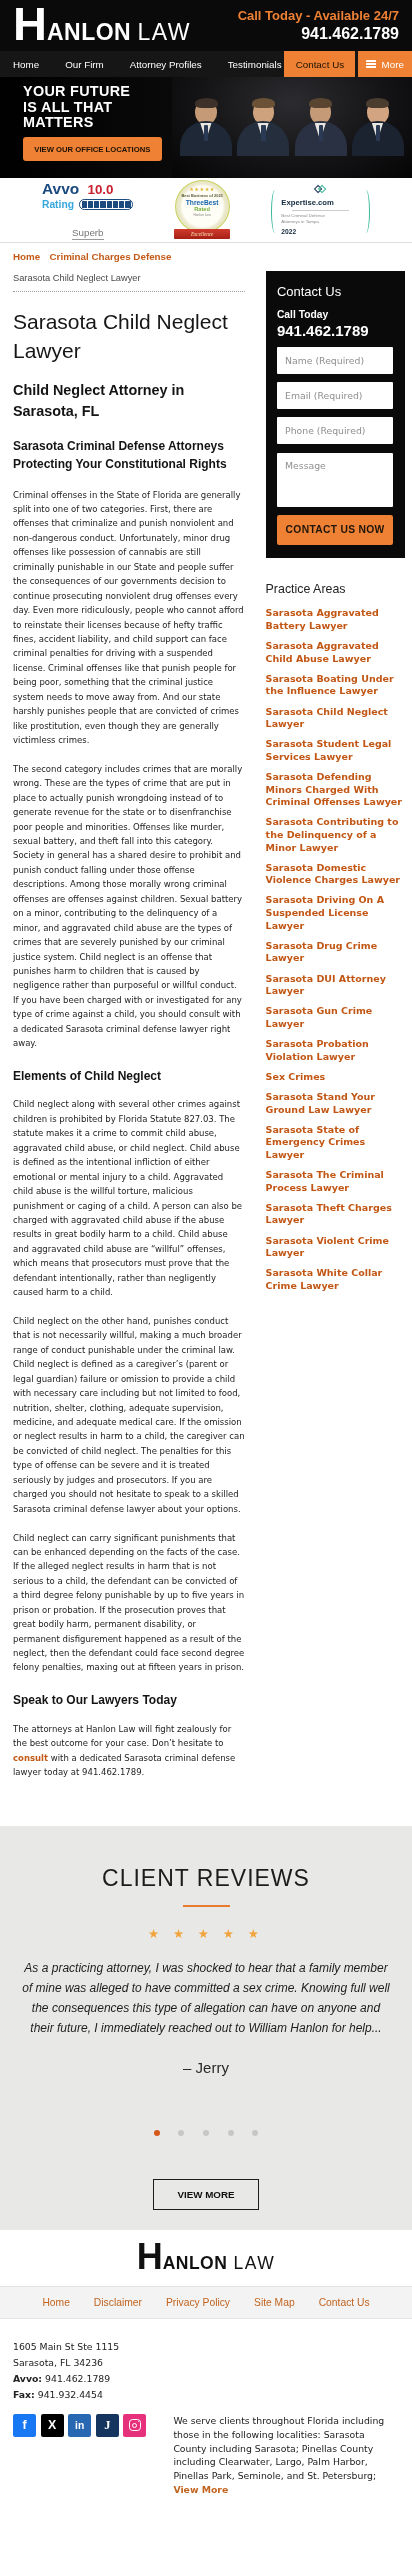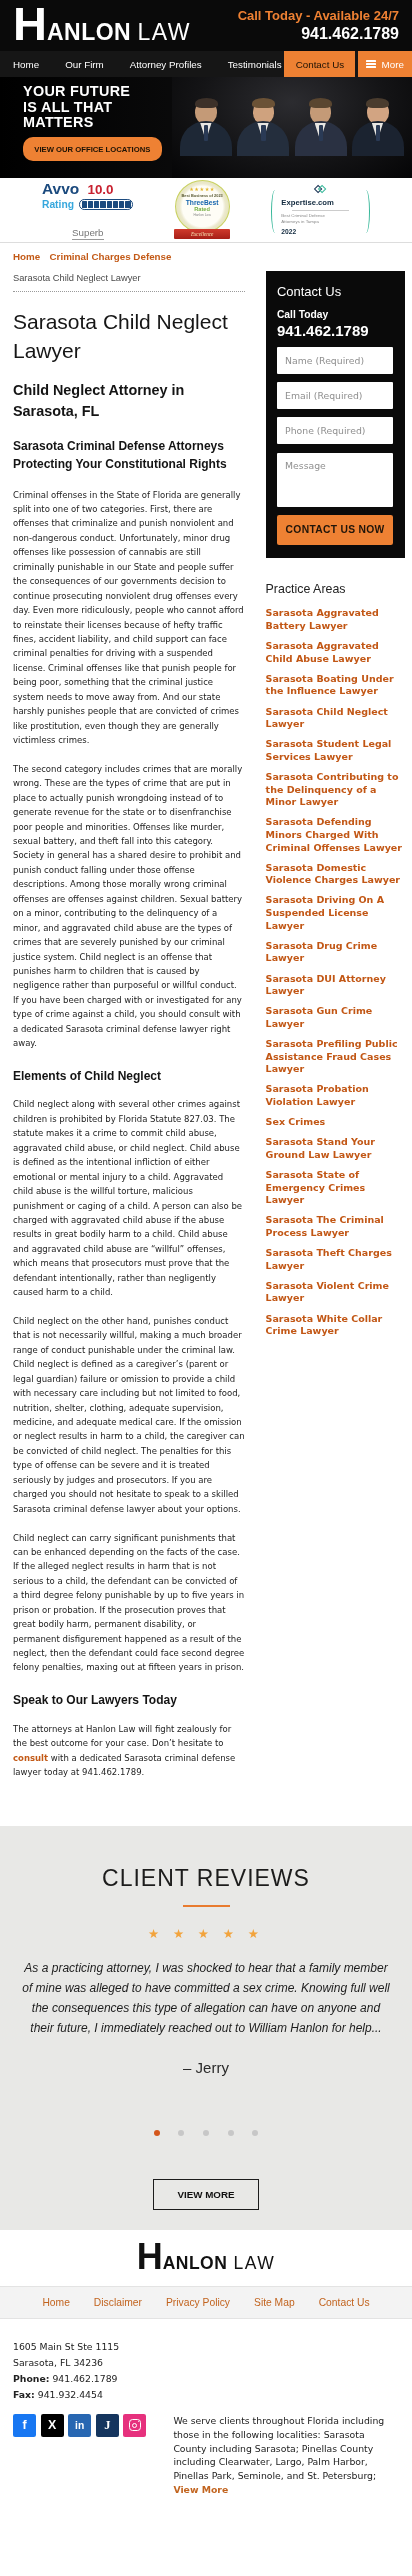--- a/index.html
+++ b/index.html
@@ -20,21 +20,21 @@
   .navbar { height:26px; background:#161616; display:flex; align-items:stretch; font-family:"Liberation Sans", sans-serif; }
   .nav-links { display:flex; align-items:center; gap:26px; padding-left:13px; flex:1; }
   .nav-links a { color:#fff; font-size:9.8px; }
   .nav-contact { width:71px; background:#ee8133; color:#1d1205; display:flex; align-items:center; justify-content:center; font-size:9.8px; }
   .nav-more { width:54px; background:#ee8133; color:#fff; display:flex; align-items:center; justify-content:center; gap:5.2px; font-size:9.8px; margin-left:2.6px; }
   .burger span { display:block; width:10.3px; height:1.5px; background:#fff; margin:1.5px 0; border-radius:0.5px; }
 
   
   .hero { height:101px; background:linear-gradient(90deg,#000 0%,#0b0b0c 50%,#101012 100%); position:relative; overflow:hidden; }
   .hero-text { position:absolute; left:23px; top:7.2px; color:#fff; font-family:"Liberation Sans", sans-serif; font-weight:700; font-size:14.4px; line-height:15.5px; letter-spacing:0.3px; }
-  .hero-btn { position:absolute; left:23px; top:60px; background:#ee8133; color:#1d1205; font-weight:700; font-size:7.7px; padding:7.7px 11.3px; border-radius:10px; font-family:"Liberation Sans", sans-serif; border:none; }
+  .hero-btn { position:absolute; left:23px; top:60px; background:#ee8133; color:#1d1205; font-weight:700; font-size:7.7px; padding:7.7px 11.3px; border-radius:3px; font-family:"Liberation Sans", sans-serif; border:none; }
   .hero-photo { position:absolute; right:0; top:0; width:240px; height:100%; background:radial-gradient(ellipse at 50% 25%, #2c2c30 0%, #141416 55%, #050506 100%); display:flex; align-items:flex-end; justify-content:center; gap:5.2px; }
   .fig { position:relative; width:52px; height:78px; }
   .fig .head { width:21.6px; height:24px; border-radius:50% 50% 46% 46%; background:#c49a77; margin:0 auto; position:relative; }
   .fig .hair { position:absolute; top:-2.1px; left:-0.5px; right:-0.5px; height:10.3px; border-radius:50% 50% 30% 30%; background:#3d3129; }
   .fig .body { width:52px; height:35px; border-radius:26px 26px 0 0; background:#1e2836; margin-top:-3.1px; position:relative; }
   .fig .shirt { position:absolute; top:2.1px; left:20px; width:11.3px; height:17.5px; background:#e8e6e2; clip-path:polygon(0 0,100% 0,50% 100%); }
   .fig .tie { position:absolute; top:3.6px; left:24px; width:4.1px; height:16.5px; background:#2a3a55; border-radius:1px; }
   .fig:nth-child(2) .body { background:#242e3d; } .fig:nth-child(2) .head { background:#cfa27e; } .fig:nth-child(2) .hair { background:#6b5236; }
   .fig:nth-child(3) .body { background:#2a3142; } .fig:nth-child(3) .hair { background:#5a4630; }
   .fig:nth-child(4) .body { background:#1b2330; } .fig:nth-child(4) .head { background:#d2a482; } .fig:nth-child(4) .hair { background:#4a3c2e; }
@@ -291,28 +291,27 @@
       <textarea class="cb-input" placeholder="Message" style=""></textarea>
       <button class="cb-btn">CONTACT US NOW</button>
     </div>
     <div class="pa-title">Practice Areas</div>
     <ul class="pa-list">
         <li>Sarasota Aggravated Battery Lawyer</li>
         <li>Sarasota Aggravated Child Abuse Lawyer</li>
         <li>Sarasota Boating Under the Influence Lawyer</li>
         <li>Sarasota Child Neglect Lawyer</li>
         <li>Sarasota Student Legal Services Lawyer</li>
+        <li>Sarasota Defending Minors Charged With Criminal Offenses Lawyer</li>
         <li>Sarasota Contributing to the Delinquency of a Minor Lawyer</li>
-        <li>Sarasota Defending Minors Charged With Criminal Offenses Lawyer</li>
         <li>Sarasota Domestic Violence Charges Lawyer</li>
         <li>Sarasota Driving On A Suspended License Lawyer</li>
         <li>Sarasota Drug Crime Lawyer</li>
         <li>Sarasota DUI Attorney Lawyer</li>
         <li>Sarasota Gun Crime Lawyer</li>
-        <li>Sarasota Prefiling Public Assistance Fraud Cases Lawyer</li>
         <li>Sarasota Probation Violation Lawyer</li>
         <li>Sex Crimes</li>
         <li>Sarasota Stand Your Ground Law Lawyer</li>
         <li>Sarasota State of Emergency Crimes Lawyer</li>
         <li>Sarasota The Criminal Process Lawyer</li>
         <li>Sarasota Theft Charges Lawyer</li>
         <li>Sarasota Violent Crime Lawyer</li>
         <li>Sarasota White Collar Crime Lawyer</li>
       </ul>
   </aside>
@@ -348,21 +347,21 @@
     <a>Disclaimer</a>
     <a>Privacy Policy</a>
     <a>Site Map</a>
     <a>Contact Us</a>
   </nav>
 
 <footer class="f-main">
   <div class="addr">
     <div>1605 Main St Ste 1115</div>
     <div>Sarasota, FL 34236</div>
-    <div><b>Phone:</b> <span>941.462.1789</span></div>
+    <div><b>Avvo:</b> <span>941.462.1789</span></div>
     <div><b>Fax:</b> <span>941.932.4454</span></div>
   </div>
 
   <div class="social-serve">
     <div class="socials">
       <span class="s-icon s-fb">f</span>
       <span class="s-icon s-x">X</span>
       <span class="s-icon s-li">in</span>
       <span class="s-icon s-ju">J</span>
       <span class="s-icon s-ig">

